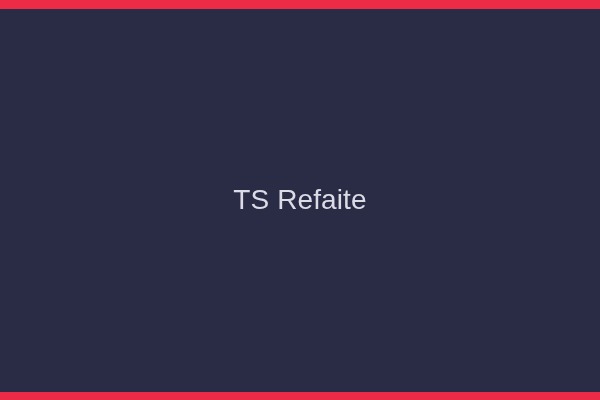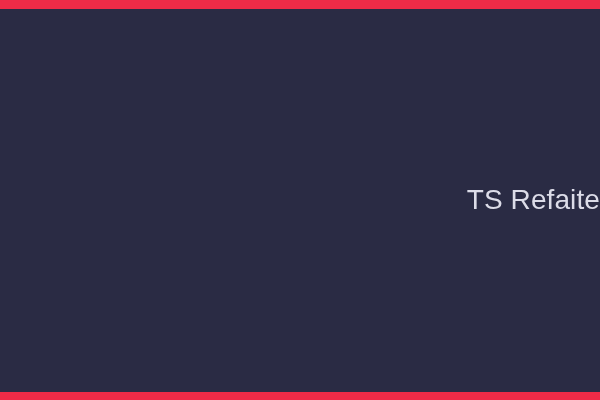--- a/index.html
+++ b/index.html
@@ -32,21 +32,21 @@
 
   
   .stage {
     position: absolute;
     left: 0;
     right: 0;
     top: 9px;
     bottom: 8px;
     display: flex;
     align-items: center;
-    justify-content: flex-end;
+    justify-content: center;
     background: #2a2b44;
   }
 
   .placeholder-title {
     margin: 0;
     font-size: 28px;
     font-weight: 400;
     line-height: 1.1;
     letter-spacing: 0.1px;
     color: #dcdce8;

